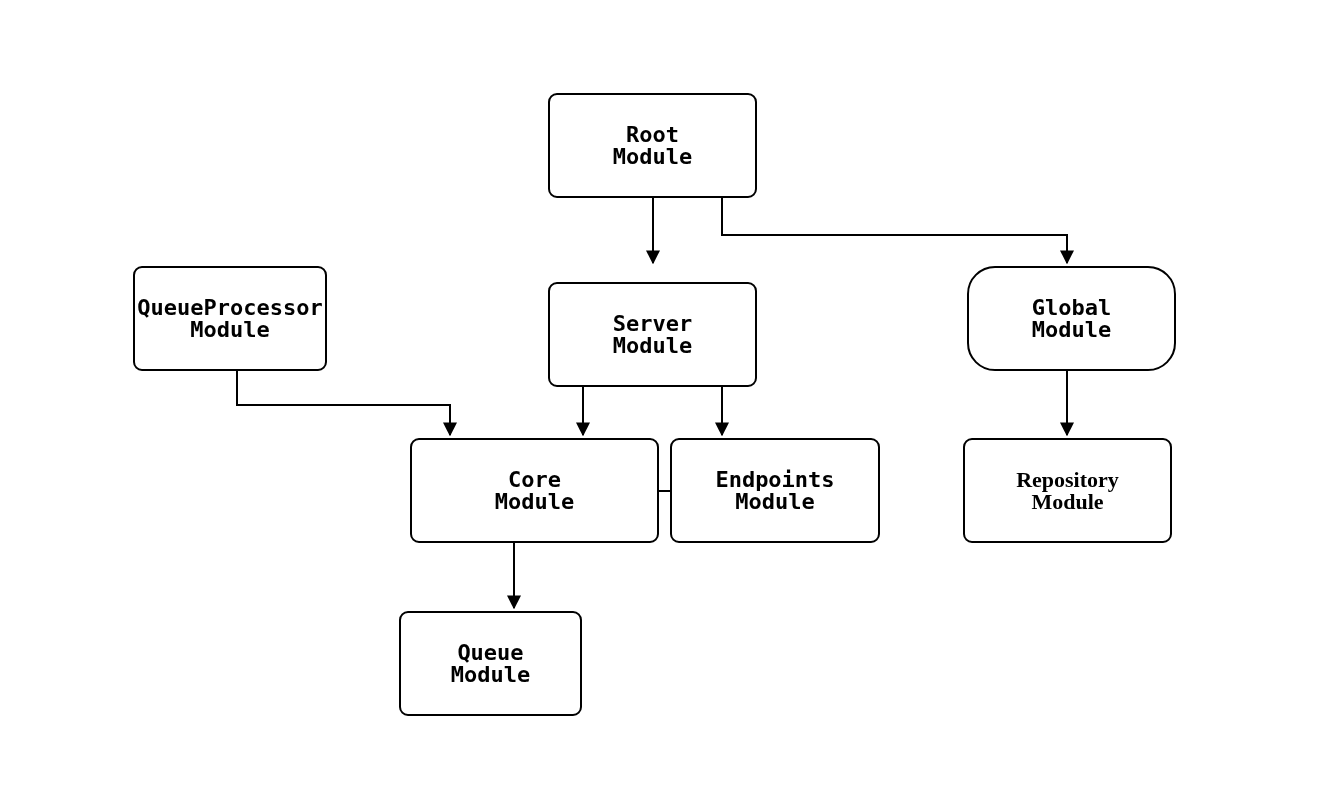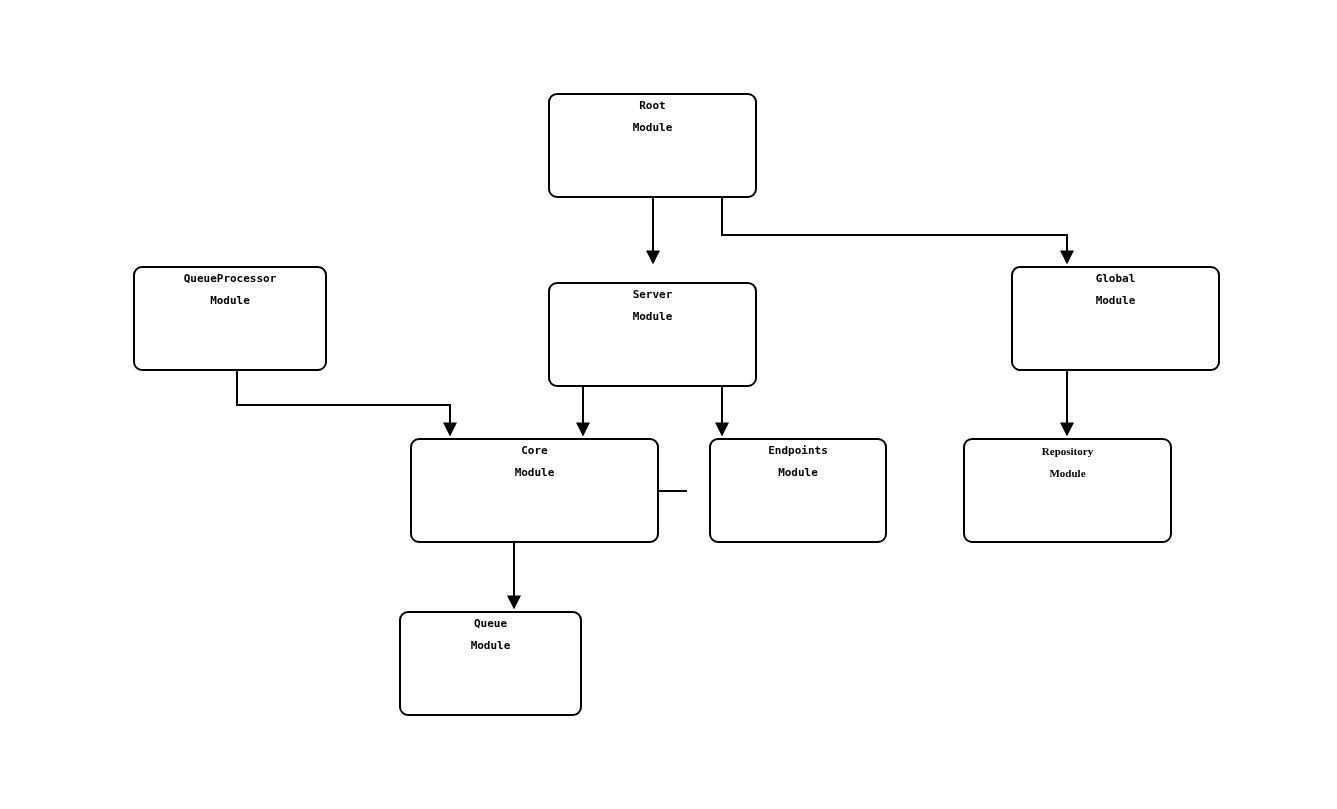--- a/index.html
+++ b/index.html
@@ -27,23 +27,24 @@
     stroke-width: 2;
   }
   .node {
     position: absolute;
     background: #ffffff;
     border: 2px solid #000000;
     border-radius: 9px;
     display: flex;
     flex-direction: column;
     align-items: center;
+    justify-content: center;
     text-align: center;
     font-weight: 700;
-    font-size: 11px;
+    font-size: 22px;
     line-height: 22px;
     color: #000000;
   }
 </style>
 </head>
 <body>
 
 <div class="diagram-canvas">
   <svg class="edge-layer" width="1337" height="809" id="edge-layer" xmlns="http://www.w3.org/2000/svg">
     <defs>
@@ -66,29 +67,29 @@
         <div>Module</div>
       </div>
       <div class="node" style="left: 133px; top: 266px; width: 194px; height: 105px;">
         <div>QueueProcessor</div>
         <div>Module</div>
       </div>
       <div class="node" style="left: 548px; top: 266px; width: 209px; height: 105px; margin-top: 16px;">
         <div>Server</div>
         <div>Module</div>
       </div>
-      <div class="node" style="left: 1011px; top: 266px; width: 209px; height: 105px;">
+      <div class="node" style="left: 967px; top: 266px; width: 209px; height: 105px; border-radius: 28px;">
         <div>Global</div>
         <div>Module</div>
       </div>
       <div class="node" style="left: 410px; top: 438px; width: 249px; height: 105px;">
         <div>Core</div>
         <div>Module</div>
       </div>
-      <div class="node" style="left: 709px; top: 438px; width: 178px; height: 105px;">
+      <div class="node" style="left: 670px; top: 438px; width: 210px; height: 105px;">
         <div>Endpoints</div>
         <div>Module</div>
       </div>
       <div class="node" style="left: 963px; top: 438px; width: 209px; height: 105px; font-family: Liberation Serif, serif;">
         <div>Repository</div>
         <div>Module</div>
       </div>
       <div class="node" style="left: 399px; top: 611px; width: 183px; height: 105px;">
         <div>Queue</div>
         <div>Module</div>

